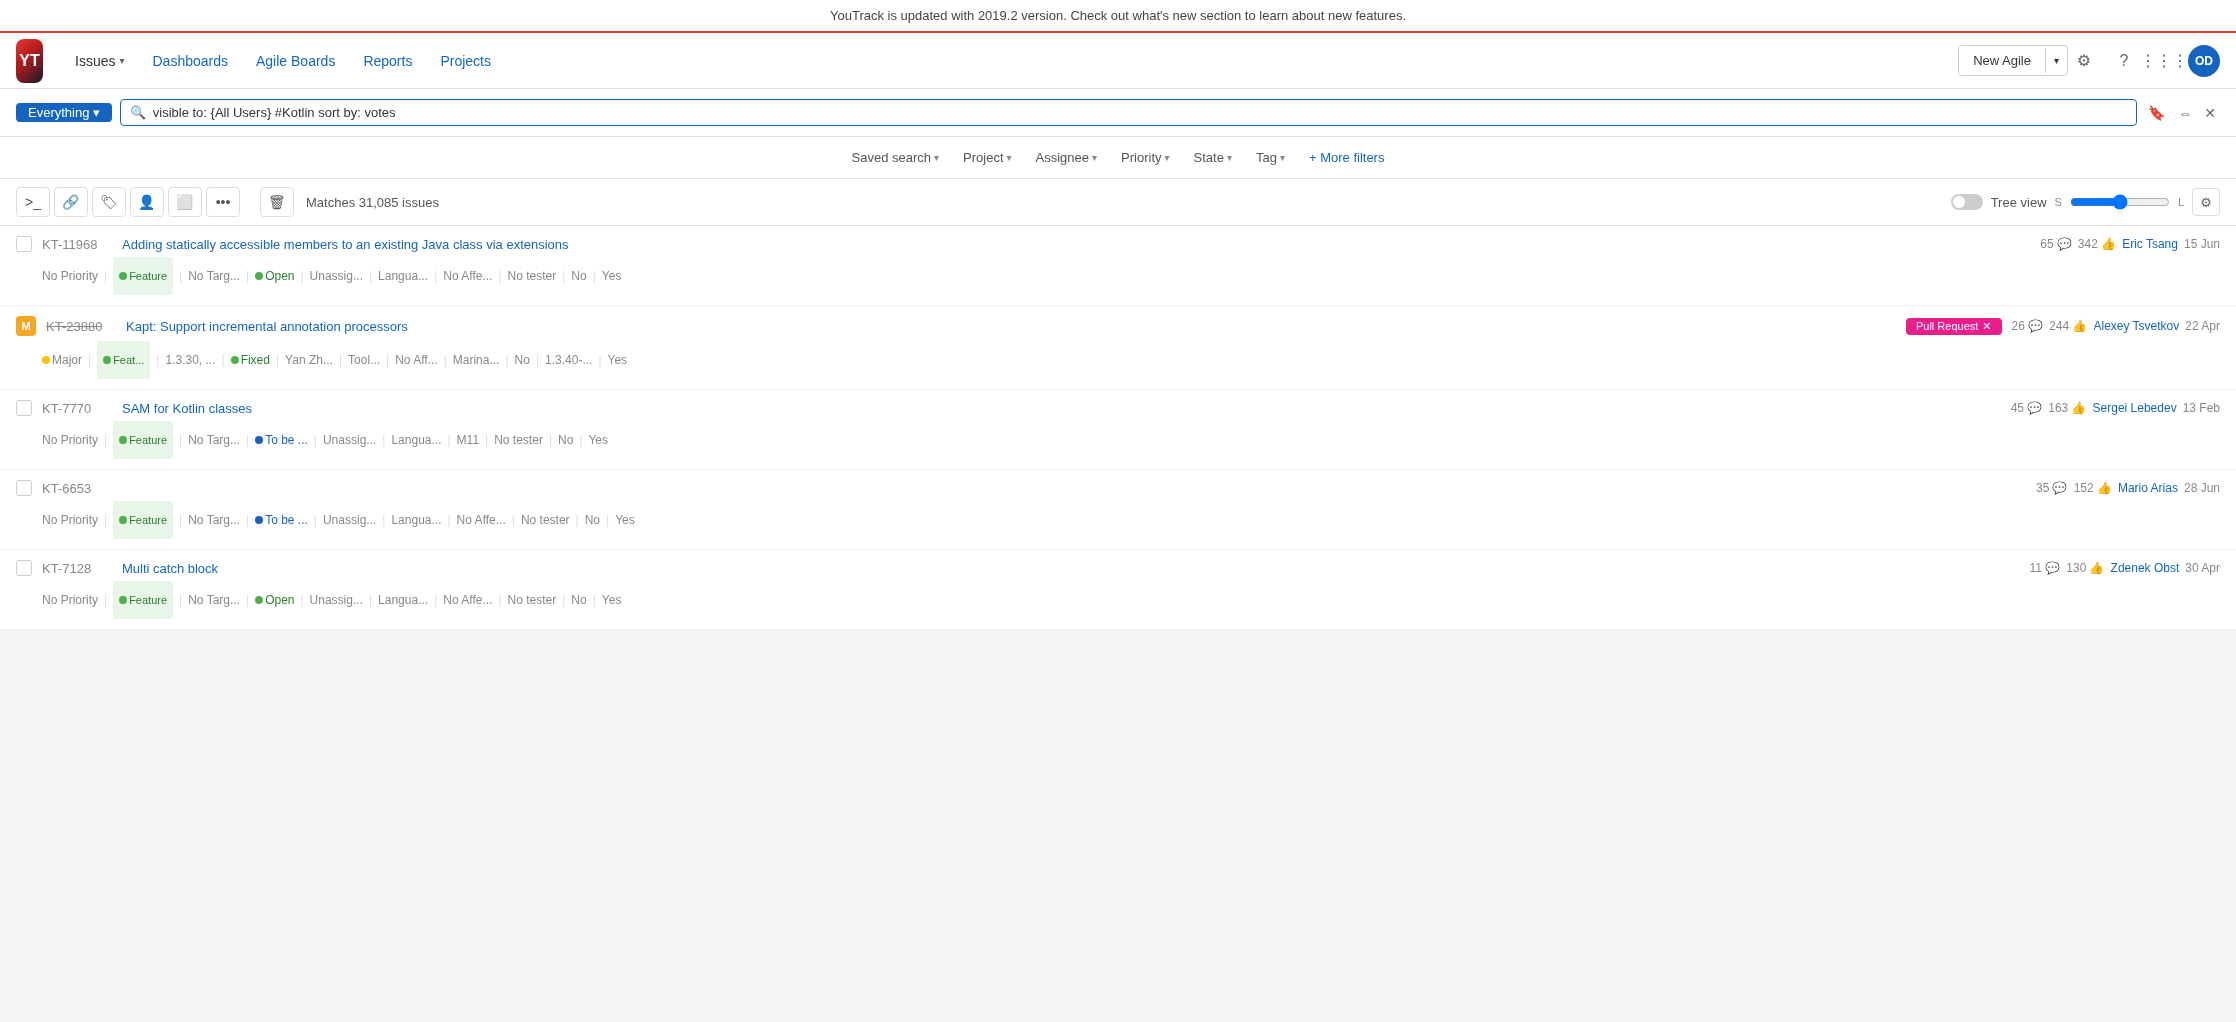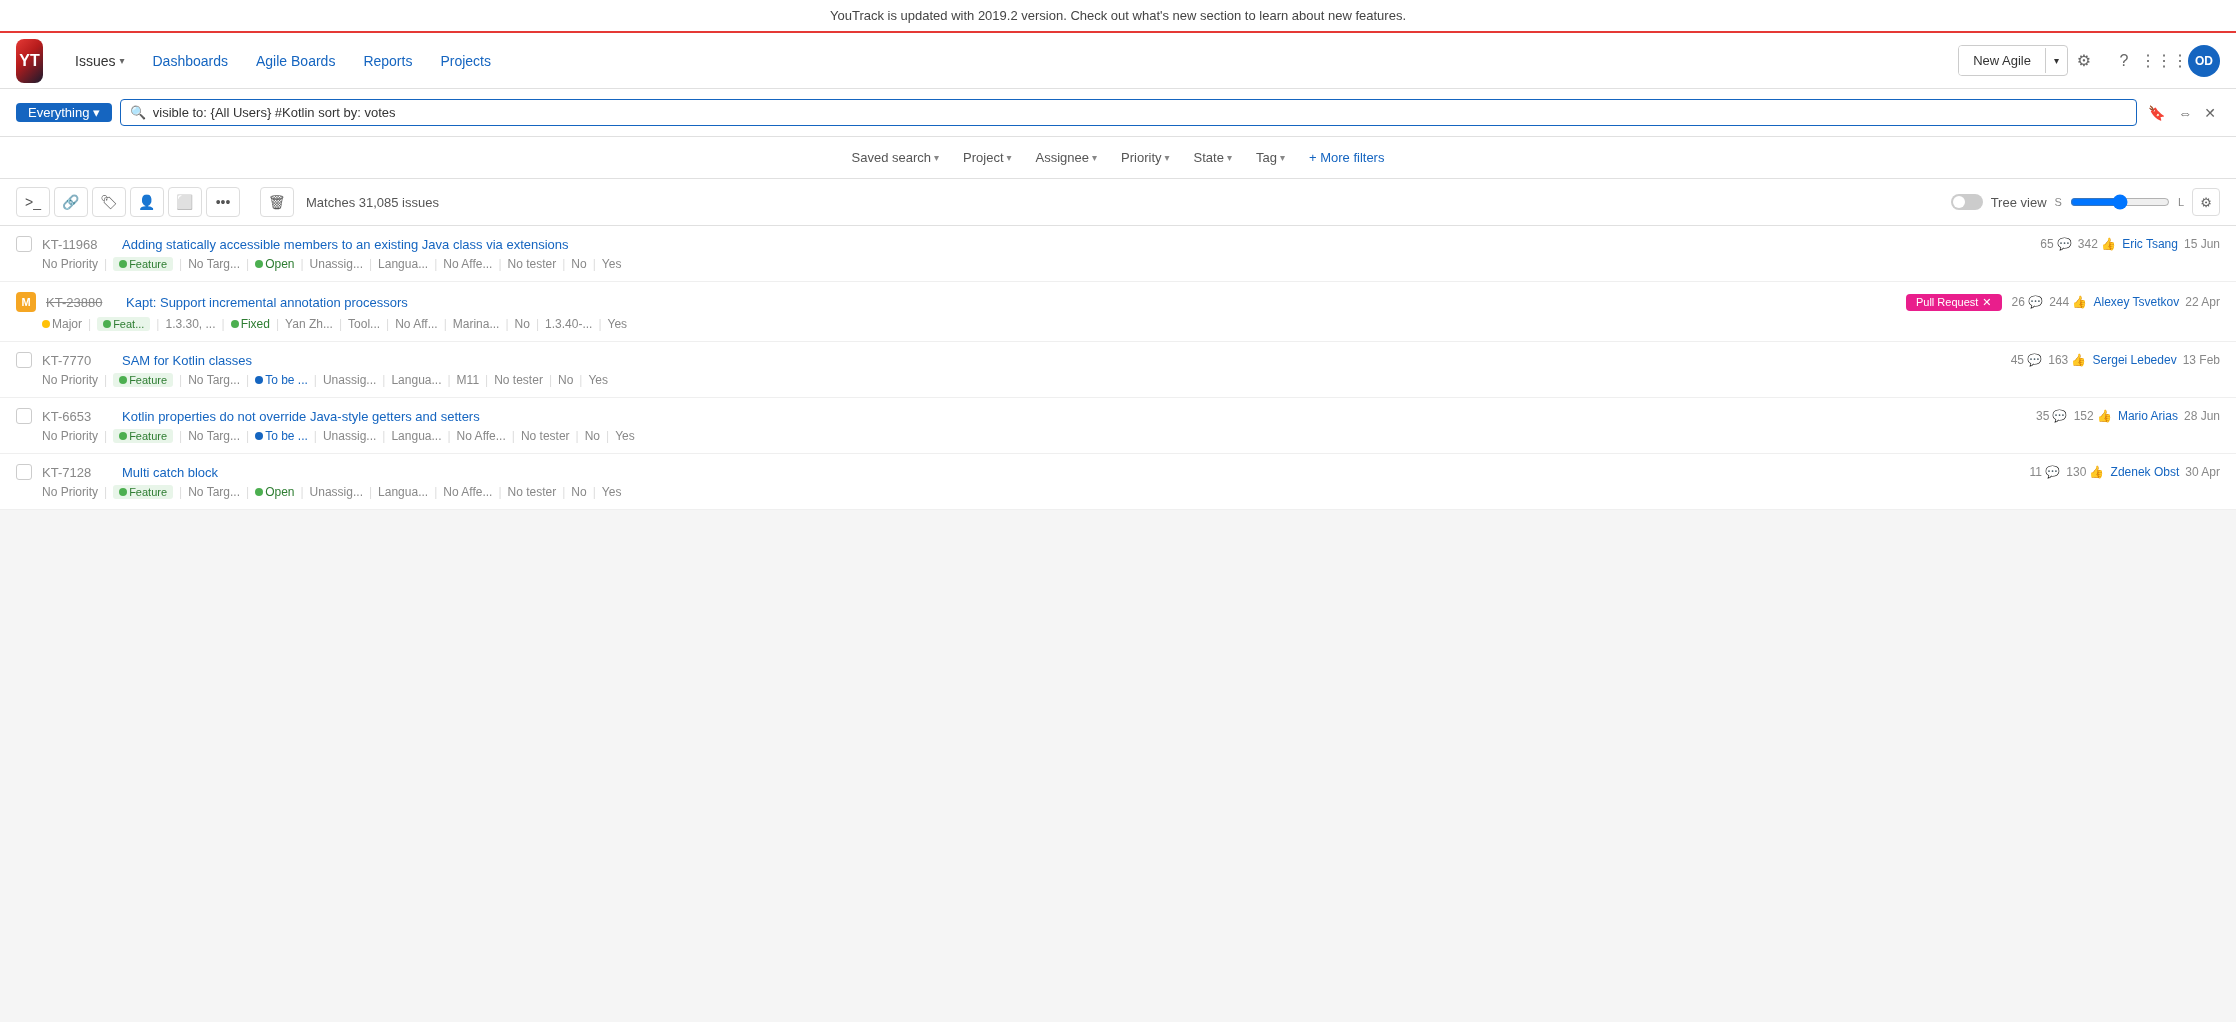--- a/index.html
+++ b/index.html
@@ -48,21 +48,21 @@
     .settings-btn { width: 28px; height: 28px; border: 1px solid #ddd; border-radius: 4px; display: flex; align-items: center; justify-content: center; cursor: pointer; color: #666; font-size: 13px; }
 
     .issues-list { background: #fff; }
     .issue-row { border-bottom: 1px solid #efefef; padding: 10px 16px; }
     .issue-top { display: flex; align-items: center; gap: 10px; }
     .checkbox { width: 16px; height: 16px; border: 1px solid #ccc; border-radius: 3px; flex-shrink: 0; cursor: pointer; }
     .issue-id { color: #888; font-size: 13px; min-width: 70px; }
     .issue-title { color: #1565c0; font-size: 13px; cursor: pointer; flex: 1; }
     .issue-meta { display: flex; align-items: center; gap: 6px; margin-top: 5px; padding-left: 26px; flex-wrap: wrap; color: #888; font-size: 12px; }
     .meta-sep { color: #ddd; }
-    .tag-feature { background: #e8f5e9; color: #2e7d32; border-radius: 3px; padding: 1px 6px; font-size: 11px; font-weight: 500; }
+    .tag-feature { background: #e8f5e9; color: #2e7d32; border-radius: 3px; padding: 13px 6px; font-size: 11px; font-weight: 500; }
     .tag-open { color: #2e7d32; font-size: 12px; }
     .dot { width: 8px; height: 8px; border-radius: 50%; display: inline-block; margin-right: 2px; }
     .dot-green { background: #4caf50; }
     .dot-blue { background: #1565c0; }
     .dot-yellow { background: #ffc107; }
     .tag-fixed { color: #2e7d32; font-size: 12px; }
     .issue-right { display: flex; align-items: center; gap: 6px; margin-left: auto; flex-shrink: 0; }
     .comment-count { color: #888; font-size: 12px; display: flex; align-items: center; gap: 2px; }
     .vote-count { color: #888; font-size: 12px; display: flex; align-items: center; gap: 2px; }
     .issue-author { color: #1565c0; font-size: 12px; }
@@ -293,21 +293,20 @@
       <span>No</span>
       <span class="meta-sep">|</span>
       <span>Yes</span>
     </div>
   </div>
 
   <div class="issue-row">
     <div class="issue-top">
       <div class="checkbox"></div>
       <span class="issue-id">KT-6653</span>
-      <span class="issue-title">Kotlin properties do not override Java-style getters and setters</span>
       <div class="issue-right">
         <span class="comment-count">35 💬</span>
         <span class="vote-count">152 👍</span>
         <span class="issue-author">Mario Arias</span>
         <span class="issue-date">28 Jun</span>
       </div>
     </div>
     <div class="issue-meta">
       <span>No Priority</span>
       <span class="meta-sep">|</span>

